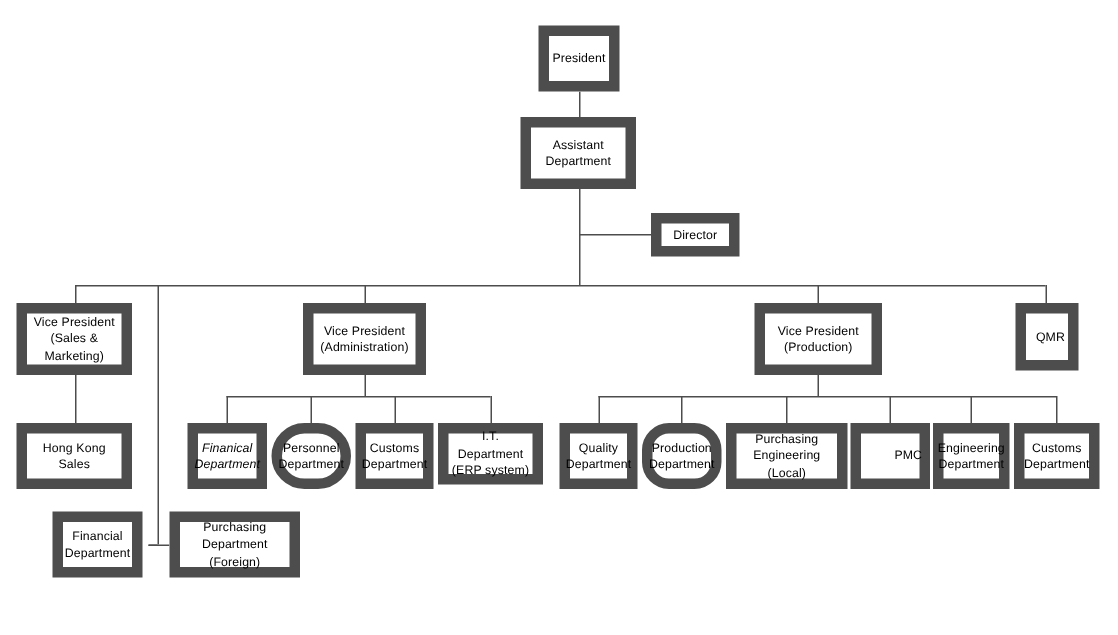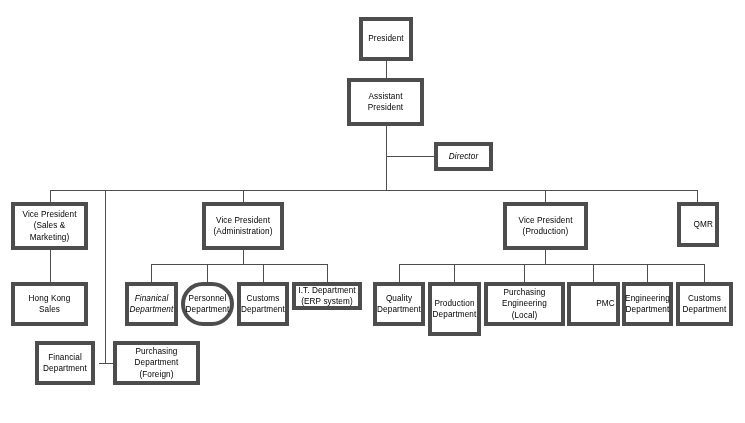--- a/index.html
+++ b/index.html
@@ -15,21 +15,21 @@
   #chart-canvas {
     position: relative;
     width: 745px;
     height: 423px;
     background: #ffffff;
     overflow: hidden;
   }
   .node {
     position: absolute;
     box-sizing: border-box;
-    border: 4px solid #d946ef;
+    border: 7px solid #d946ef;
     background: #ffffff;
     display: flex;
     align-items: center;
     justify-content: center;
     text-align: center;
     font-size: 8.2px;
     line-height: 11.5px;
     letter-spacing: 0.1px;
     color: #000000;
     padding: 1px 2px;
@@ -77,23 +77,23 @@
       <div class="conn conn-v" style="left: 524px; top: 264px; height: 18px; background: rgb(77, 77, 77);"></div>
       <div class="conn conn-v" style="left: 593px; top: 264px; height: 18px; background: rgb(77, 77, 77);"></div>
       <div class="conn conn-v" style="left: 647px; top: 264px; height: 18px; background: rgb(77, 77, 77);"></div>
       <div class="conn conn-v" style="left: 704px; top: 264px; height: 18px; background: rgb(77, 77, 77);"></div>
     </div>
   <div id="node-layer">
       <div class="node" style="left: 359px; top: 17px; width: 54px; height: 44px; border-color: rgb(77, 77, 77); color: rgb(0, 0, 0);">
         <span class="node-label">President</span>
       </div>
       <div class="node" style="left: 347px; top: 78px; width: 77px; height: 48px; border-color: rgb(77, 77, 77); color: rgb(0, 0, 0);">
-        <span class="node-label">Assistant President</span>
+        <span class="node-label">Assistant Department</span>
       </div>
-      <div class="node" style="left: 434px; top: 142px; width: 59px; height: 29px; border-color: rgb(77, 77, 77); color: rgb(0, 0, 0); font-style: italic;">
+      <div class="node" style="left: 434px; top: 142px; width: 59px; height: 29px; border-color: rgb(77, 77, 77); color: rgb(0, 0, 0);">
         <span class="node-label">Director</span>
       </div>
       <div class="node" style="left: 11px; top: 202px; width: 77px; height: 48px; border-color: rgb(77, 77, 77); color: rgb(0, 0, 0);">
         <span class="node-label">Vice President
 (Sales &amp; Marketing)</span>
       </div>
       <div class="node" style="left: 202px; top: 202px; width: 82px; height: 48px; border-color: rgb(77, 77, 77); color: rgb(0, 0, 0);">
         <span class="node-label">Vice President
 (Administration)</span>
       </div>
@@ -112,29 +112,29 @@
 Department</span>
       </div>
       <div class="node" style="left: 181px; top: 282px; width: 53px; height: 44px; border-color: rgb(77, 77, 77); color: rgb(0, 0, 0); border-radius: 22px;">
         <span class="node-label">Personnel
 Department</span>
       </div>
       <div class="node" style="left: 237px; top: 282px; width: 52px; height: 44px; border-color: rgb(77, 77, 77); color: rgb(0, 0, 0);">
         <span class="node-label">Customs
 Department</span>
       </div>
-      <div class="node" style="left: 292px; top: 282px; width: 70px; height: 28px; border-color: rgb(77, 77, 77); color: rgb(0, 0, 0);">
+      <div class="node" style="left: 292px; top: 282px; width: 70px; height: 41px; border-color: rgb(77, 77, 77); color: rgb(0, 0, 0);">
         <span class="node-label">I.T. Department
 (ERP system)</span>
       </div>
       <div class="node" style="left: 373px; top: 282px; width: 52px; height: 44px; border-color: rgb(77, 77, 77); color: rgb(0, 0, 0);">
         <span class="node-label">Quality
 Department</span>
       </div>
-      <div class="node" style="left: 428px; top: 282px; width: 53px; height: 54px; border-color: rgb(77, 77, 77); color: rgb(0, 0, 0);">
+      <div class="node" style="left: 428px; top: 282px; width: 53px; height: 44px; border-color: rgb(77, 77, 77); color: rgb(0, 0, 0); border-radius: 18px;">
         <span class="node-label">Production
 Department</span>
       </div>
       <div class="node" style="left: 484px; top: 282px; width: 81px; height: 44px; border-color: rgb(77, 77, 77); color: rgb(0, 0, 0);">
         <span class="node-label">Purchasing
 Engineering (Local)</span>
       </div>
       <div class="node" style="left: 567px; top: 282px; width: 53px; height: 44px; border-color: rgb(77, 77, 77); color: rgb(0, 0, 0); padding-left: 26px;">
         <span class="node-label">PMC</span>
       </div>

